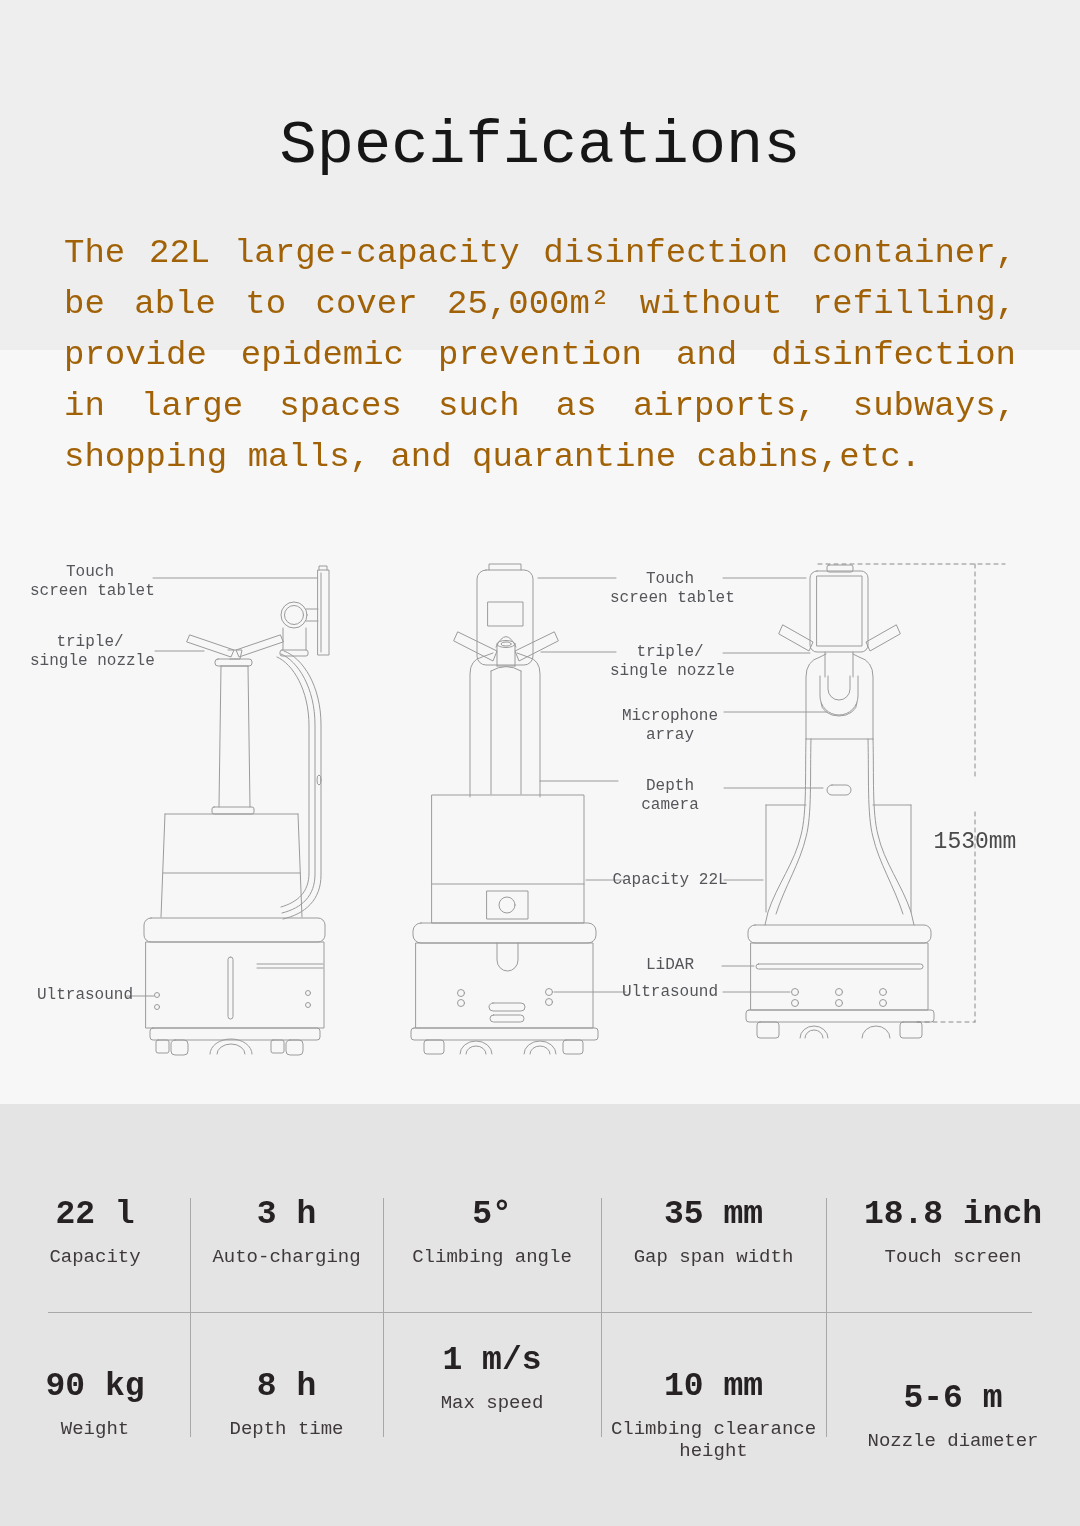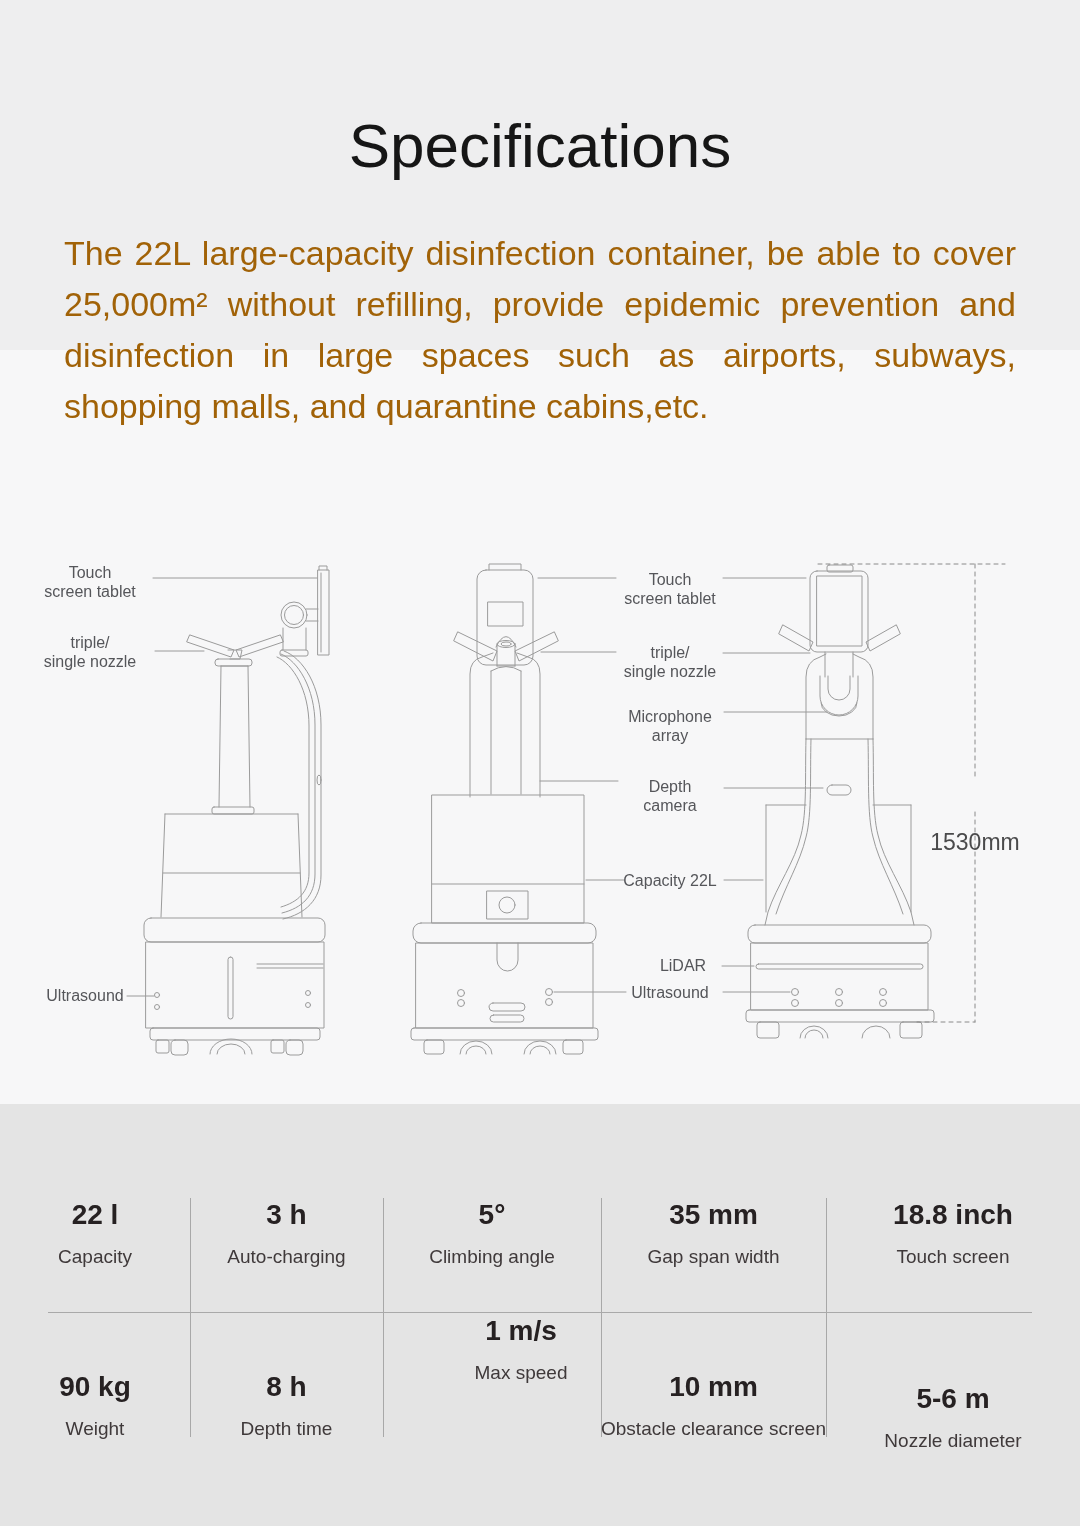--- a/index.html
+++ b/index.html
@@ -1,18 +1,18 @@
 <!DOCTYPE html>
 <html><head>
 <meta charset="utf-8">
 <style>
   html,body{margin:0;padding:0;background:#ddd;}
   .page{
     position:relative;width:1080px;height:1526px;margin:0 auto;overflow:hidden;
-    background:#f7f7f8;font-family:Liberation Sans, sans-serif;
+    background:#f7f7f8;font-family:Liberation Mono, monospace;
   }
   .band{position:absolute;left:0;width:1080px;z-index:0;}
   .band-top{top:0;height:350px;background:#eeeeef;}
   .band-mid{top:350px;height:754px;background:#f7f7f8;}
   .band-bottom{top:1104px;height:422px;background:#e4e4e4;}
   .content{position:absolute;inset:0;z-index:1;}
   .page-title{
     position:absolute;left:0;right:0;top:110px;text-align:center;
     font-size:62px;font-weight:400;color:#161616;letter-spacing:0;
   }
@@ -25,21 +25,21 @@
   .callout{
     position:absolute;text-align:center;color:#55565a;
     font-size:16px;line-height:19px;white-space:nowrap;
   }
   .callout div{white-space:nowrap;}
   .dim-label{
     position:absolute;text-align:center;color:#4a4a4b;
     font-size:23px;line-height:28px;white-space:nowrap;
   }
   .spec-cell{position:absolute;text-align:center;}
-  .spec-value{font-size:28px;font-weight:700;color:#262122;line-height:38px;}
+  .spec-value{font-size:33px;font-weight:700;color:#262122;line-height:38px;}
   .spec-label{font-size:19px;font-weight:400;color:#3f393a;line-height:22px;margin-top:12px;}
   .vsep{position:absolute;width:1px;top:1198px;height:239px;background:#a8a8a8;}
   .hrule{position:absolute;left:48px;width:984px;top:1312px;height:1px;background:#a9a9a9;}
 </style>
 </head>
 <body>
 
 <div class="page">
   <div class="band band-top"></div>
   <div class="band band-mid"></div>
@@ -205,21 +205,21 @@
     </div>
     <div class="callout" style="left:610px;top:707px;width:120px;">
       <div>Microphone</div>
       <div>array</div>
     </div>
     <div class="callout" style="left:610px;top:777px;width:120px;">
       <div>Depth</div>
       <div>camera</div>
     </div>
     <div class="callout" style="left:595px;top:871px;width:150px;">Capacity 22L</div>
-    <div class="callout" style="left:623px;top:956px;width:120px;">LiDAR</div>
+    <div class="callout" style="left:610px;top:956px;width:120px;">LiDAR</div>
     <div class="callout" style="left:610px;top:983px;width:120px;">Ultrasound</div>
 
     <div class="dim-label" style="left:925px;top:781px;width:100px;margin-top:47px;">1530mm</div>
 
     <div class="vsep" style="left:190px;"></div>
     <div class="vsep" style="left:383px;"></div>
     <div class="vsep" style="left:601px;"></div>
     <div class="vsep" style="left:826px;"></div>
     <div class="hrule"></div>
 
@@ -245,27 +245,27 @@
     </div>
 
     <div class="spec-cell" style="left:0;width:190px;top:1368px;">
       <div class="spec-value">90 kg</div>
       <div class="spec-label">Weight</div>
     </div>
     <div class="spec-cell" style="left:190px;width:193px;top:1368px;">
       <div class="spec-value">8 h</div>
       <div class="spec-label">Depth time</div>
     </div>
-    <div class="spec-cell" style="left:383px;width:218px;top:1312px;padding-left:29px;">
+    <div class="spec-cell" style="left:383px;width:218px;top:1342px;">
       <div class="spec-value">1 m/s</div>
       <div class="spec-label">Max speed</div>
     </div>
     <div class="spec-cell" style="left:601px;width:225px;top:1368px;">
       <div class="spec-value">10 mm</div>
-      <div class="spec-label">Obstacle clearance screen</div>
+      <div class="spec-label">Climbing clearance height</div>
     </div>
     <div class="spec-cell" style="left:826px;width:254px;top:1368px;margin-top:12px;">
       <div class="spec-value">5-6 m</div>
       <div class="spec-label">Nozzle diameter</div>
     </div>
 
   </div>
 </div>
 
 </body></html>

